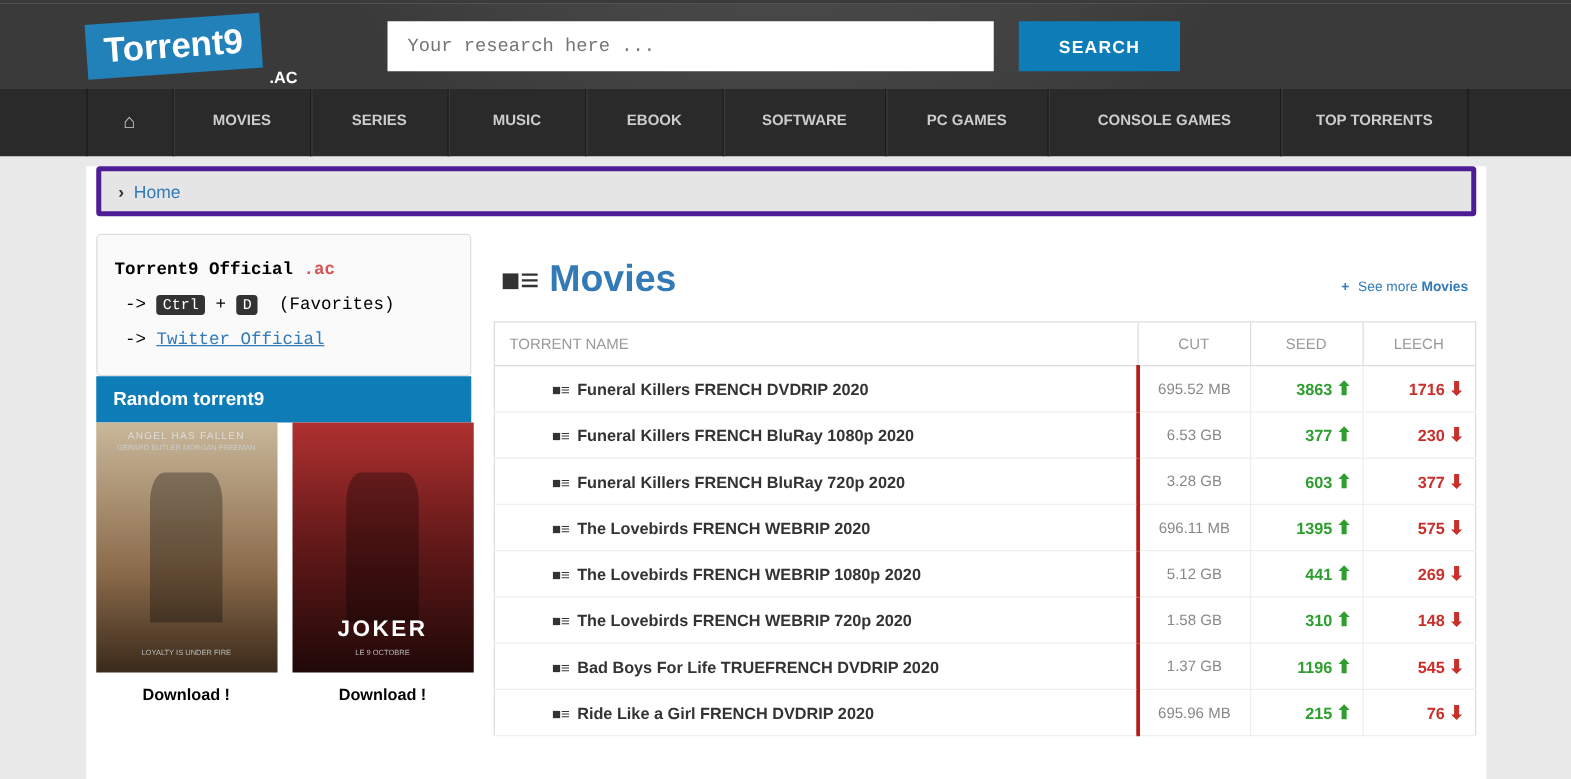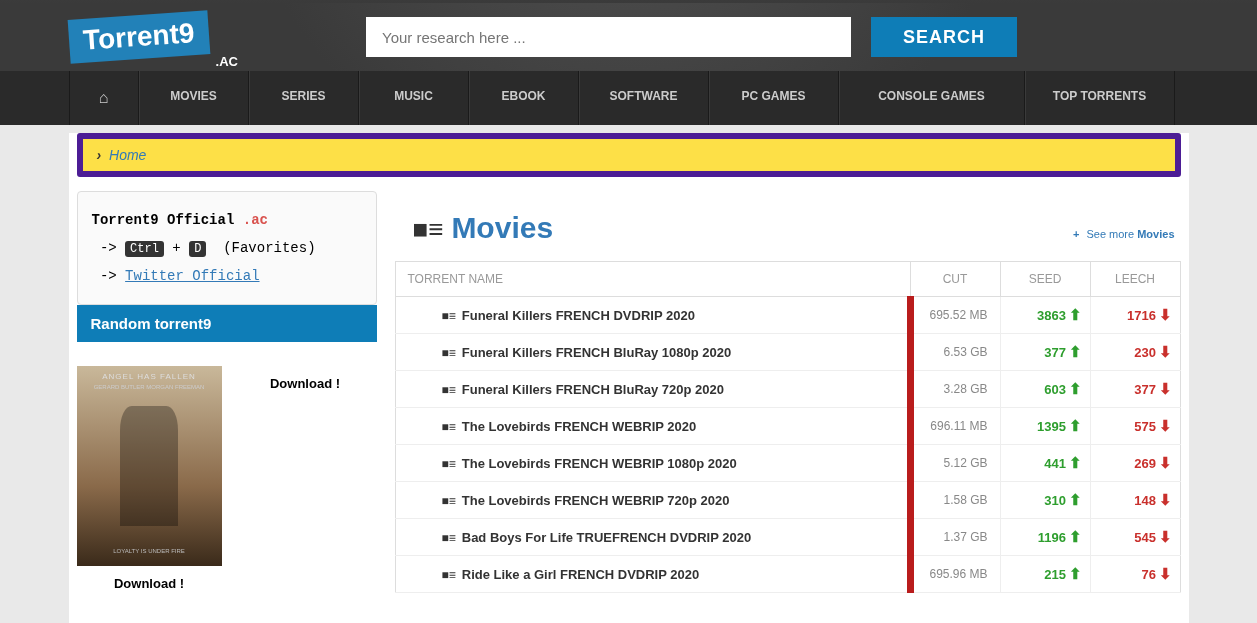--- a/index.html
+++ b/index.html
@@ -5,77 +5,77 @@
   * { box-sizing: border-box; margin: 0; padding: 0; }
   body { font-family: Arial, Helvetica, sans-serif; background: #e9e9e9; width: 1257px; }
   
   
   .topbar { background: linear-gradient(#3b3b3b, #3a3a3a); height: 3px; }
   .header { background: #3a3a3a; background-image: radial-gradient(circle at 50% -200px, #555 0%, #3a3a3a 400px); padding: 12px 0; }
   .header-inner { width: 1120px; margin: 0 auto; display: flex; align-items: center; gap: 20px; }
   .logo { background: #2281b8; color: #fff; font-size: 28px; font-weight: bold; padding: 6px 14px; transform: rotate(-4deg); display: inline-block; position: relative; }
   .logo-wrap { position: relative; padding-right: 30px; }
   .logo-sub { color: #fff; font-size: 13px; font-weight: bold; text-align: right; position: absolute; right: 0; bottom: -10px; }
-  .search-input { flex: 1; height: 40px; padding: 0 16px; font-size: 15px; border: none; color: #555; max-width: 485px; margin-left: 108px; }
-  .search-btn { background: #0e7db7; color: #fff; border: none; height: 40px; padding: 0 32px; font-size: 18px; font-weight: bold; letter-spacing: 1px; cursor: pointer; }
+  .search-input { flex: 1; height: 40px; padding: 0 16px; font-size: 15px; border: none; color: #555; max-width: 485px; margin-left: 52px; font-family: Liberation Mono, monospace; }
+  .search-btn { background: #0e7db7; color: #fff; border: none; height: 40px; padding: 0 32px; font-size: 14px; font-weight: bold; letter-spacing: 1px; cursor: pointer; }
   
   
   .nav { background: #2a2a2a; }
   .nav-inner { width: 1120px; margin: 0 auto; display: flex; }
   .nav-item { color: #ccc; text-decoration: none; font-size: 12px; font-weight: bold; padding: 18px 0; text-align: center; border-right: 1px solid #1a1a1a; border-left: 1px solid #3a3a3a; cursor: pointer; }
   .nav-item:first-child { border-left: 1px solid #1a1a1a; }
   .nav-home { width: 70px; }
   .nav-item.w1 { width: 110px; }
   .nav-item.w2 { width: 130px; }
   .nav-item.w3 { width: 186px; }
   .nav-item.w4 { width: 150px; }
   .home-icon { font-size: 16px; }
   
   
   .page { background: #fff; width: 1120px; margin: 0 auto; min-height: 500px; }
-  .breadcrumb { padding: 8px 14px; background: #fde047; border: 6px solid #4c1d95; border-radius: 3px; margin: 8px 8px 14px; font-size: 14px; font-style: italic; }
+  .breadcrumb { padding: 8px 14px; background: #e5e5e5; border: 4px solid #4c1d95; border-radius: 3px; margin: 8px 8px 14px; font-size: 14px; }
   .breadcrumb a { color: #337ab7; text-decoration: none; }
   .chevron { color: #333; font-weight: bold; margin-right: 4px; }
   
   .columns { display: flex; gap: 18px; padding: 0 8px; }
   .sidebar { width: 300px; flex-shrink: 0; }
   .main { flex: 1; }
   
   .infobox { border: 1px solid #ddd; border-radius: 4px; padding: 14px; font-family: "Courier New", monospace; font-size: 14px; line-height: 2; background: #fafafa; }
   .infobox .hl { color: #d9534f; }
   .kbd { background: #333; color: #fff; border-radius: 3px; padding: 1px 5px; font-size: 12px; }
   .link { color: #337ab7; }
   
   .panel-head { background: #0e7db7; color: #fff; font-weight: bold; font-size: 15px; padding: 10px 14px; }
-  .posters { display: flex; gap: 12px; margin-top: 24px; }
+  .posters { display: flex; gap: 12px; margin-top: 0; }
   .poster { width: 145px; text-align: center; }
   .poster-img { width: 145px; height: 200px; background: #222; position: relative; overflow: hidden; }
   .poster-img.p1 { background: linear-gradient(#c9b89a 0%, #8a6a4a 60%, #3a2a1a 100%); }
   .poster-img.p2 { background: linear-gradient(#b03030 0%, #601818 50%, #200808 100%); }
   .ptitle-top { position: absolute; top: 6px; left: 0; right: 0; color: #ddd; font-size: 8px; letter-spacing: 1px; text-align: center; }
   .pnames { position: absolute; top: 18px; left: 0; right: 0; color: #ccc; font-size: 6px; text-align: center; }
   .ptitle-bot { position: absolute; bottom: 24px; left: 0; right: 0; color: #fff; font-weight: bold; font-size: 18px; text-align: center; letter-spacing: 2px; }
   .ptag { position: absolute; bottom: 12px; left: 0; right: 0; color: #bbb; font-size: 6px; text-align: center; }
   .pfigure { position: absolute; top: 40px; left: 30%; width: 40%; height: 120px; background: rgba(0,0,0,0.3); border-radius: 20% 20% 0 0; }
   .download-label { font-weight: bold; font-size: 13px; padding: 10px 0 4px; }
   
-  .section-head { display: flex; align-items: baseline; justify-content: space-between; padding: 20px 6px 16px; margin-left: 12px; }
+  .section-head { display: flex; align-items: baseline; justify-content: space-between; padding: 20px 6px 16px; }
   .section-title { color: #337ab7; font-size: 30px; font-weight: bold; }
   .cam-icon-lg { color: #333; margin-right: 8px; font-size: 26px; }
   .see-more { color: #337ab7; font-size: 11px; text-decoration: none; }
   .see-more b { font-weight: bold; }
   .plus { font-weight: bold; margin-right: 4px; }
   
   table { width: 100%; border-collapse: collapse; border: 1px solid #ddd; font-size: 13px; }
   th { color: #999; font-weight: normal; font-size: 12px; padding: 10px 12px; border-bottom: 1px solid #ddd; background: #fff; }
   th.left { text-align: left; }
   th.c { text-align: center; width: 90px; border-left: 1px solid #ddd; }
   td { padding: 9px 12px; border-bottom: 1px solid #eee; }
   td.name { font-weight: bold; color: #333; padding-left: 46px; }
-  td.cut { text-align: right; color: #888; font-size: 12px; border-left: 7px solid #b91c1c; }
+  td.cut { text-align: center; color: #888; font-size: 12px; border-left: 3px solid #b91c1c; }
   td.seed { text-align: right; color: #2e9e2e; font-weight: bold; border-left: 1px solid #eee; padding-right: 8px; }
   td.leech { text-align: right; color: #c9302c; font-weight: bold; border-left: 1px solid #eee; padding-right: 8px; }
   .cam-icon-sm { color: #333; margin-right: 6px; font-size: 12px; }
   .arrow-up { color: #2e9e2e; margin-left: 3px; font-size: 15px; }
   .arrow-down { color: #c9302c; margin-left: 3px; font-size: 15px; }
 </style>
 </head>
 <body>
 
 <div class="topbar"></div>
@@ -130,20 +130,25 @@
         <div class="poster">
           <div class="poster-img p1">
             <div class="ptitle-top">ANGEL HAS FALLEN</div>
             <div class="pnames">GERARD BUTLER   MORGAN FREEMAN</div>
             <div class="pfigure"></div>
             <div class="ptag">LOYALTY IS UNDER FIRE</div>
           </div>
           <div class="download-label">Download !</div>
         </div>
         <div class="poster">
+          <div class="poster-img p2">
+            <div class="pfigure"></div>
+            <div class="ptitle-bot">JOKER</div>
+            <div class="ptag">LE 9 OCTOBRE</div>
+          </div>
           <div class="download-label">Download !</div>
         </div>
       </div>
     </div>
 
     <div class="main">
       <div class="section-head">
         <div>
           <span class="cam-icon-lg">■≡</span><span class="section-title">Movies</span>
         </div>

